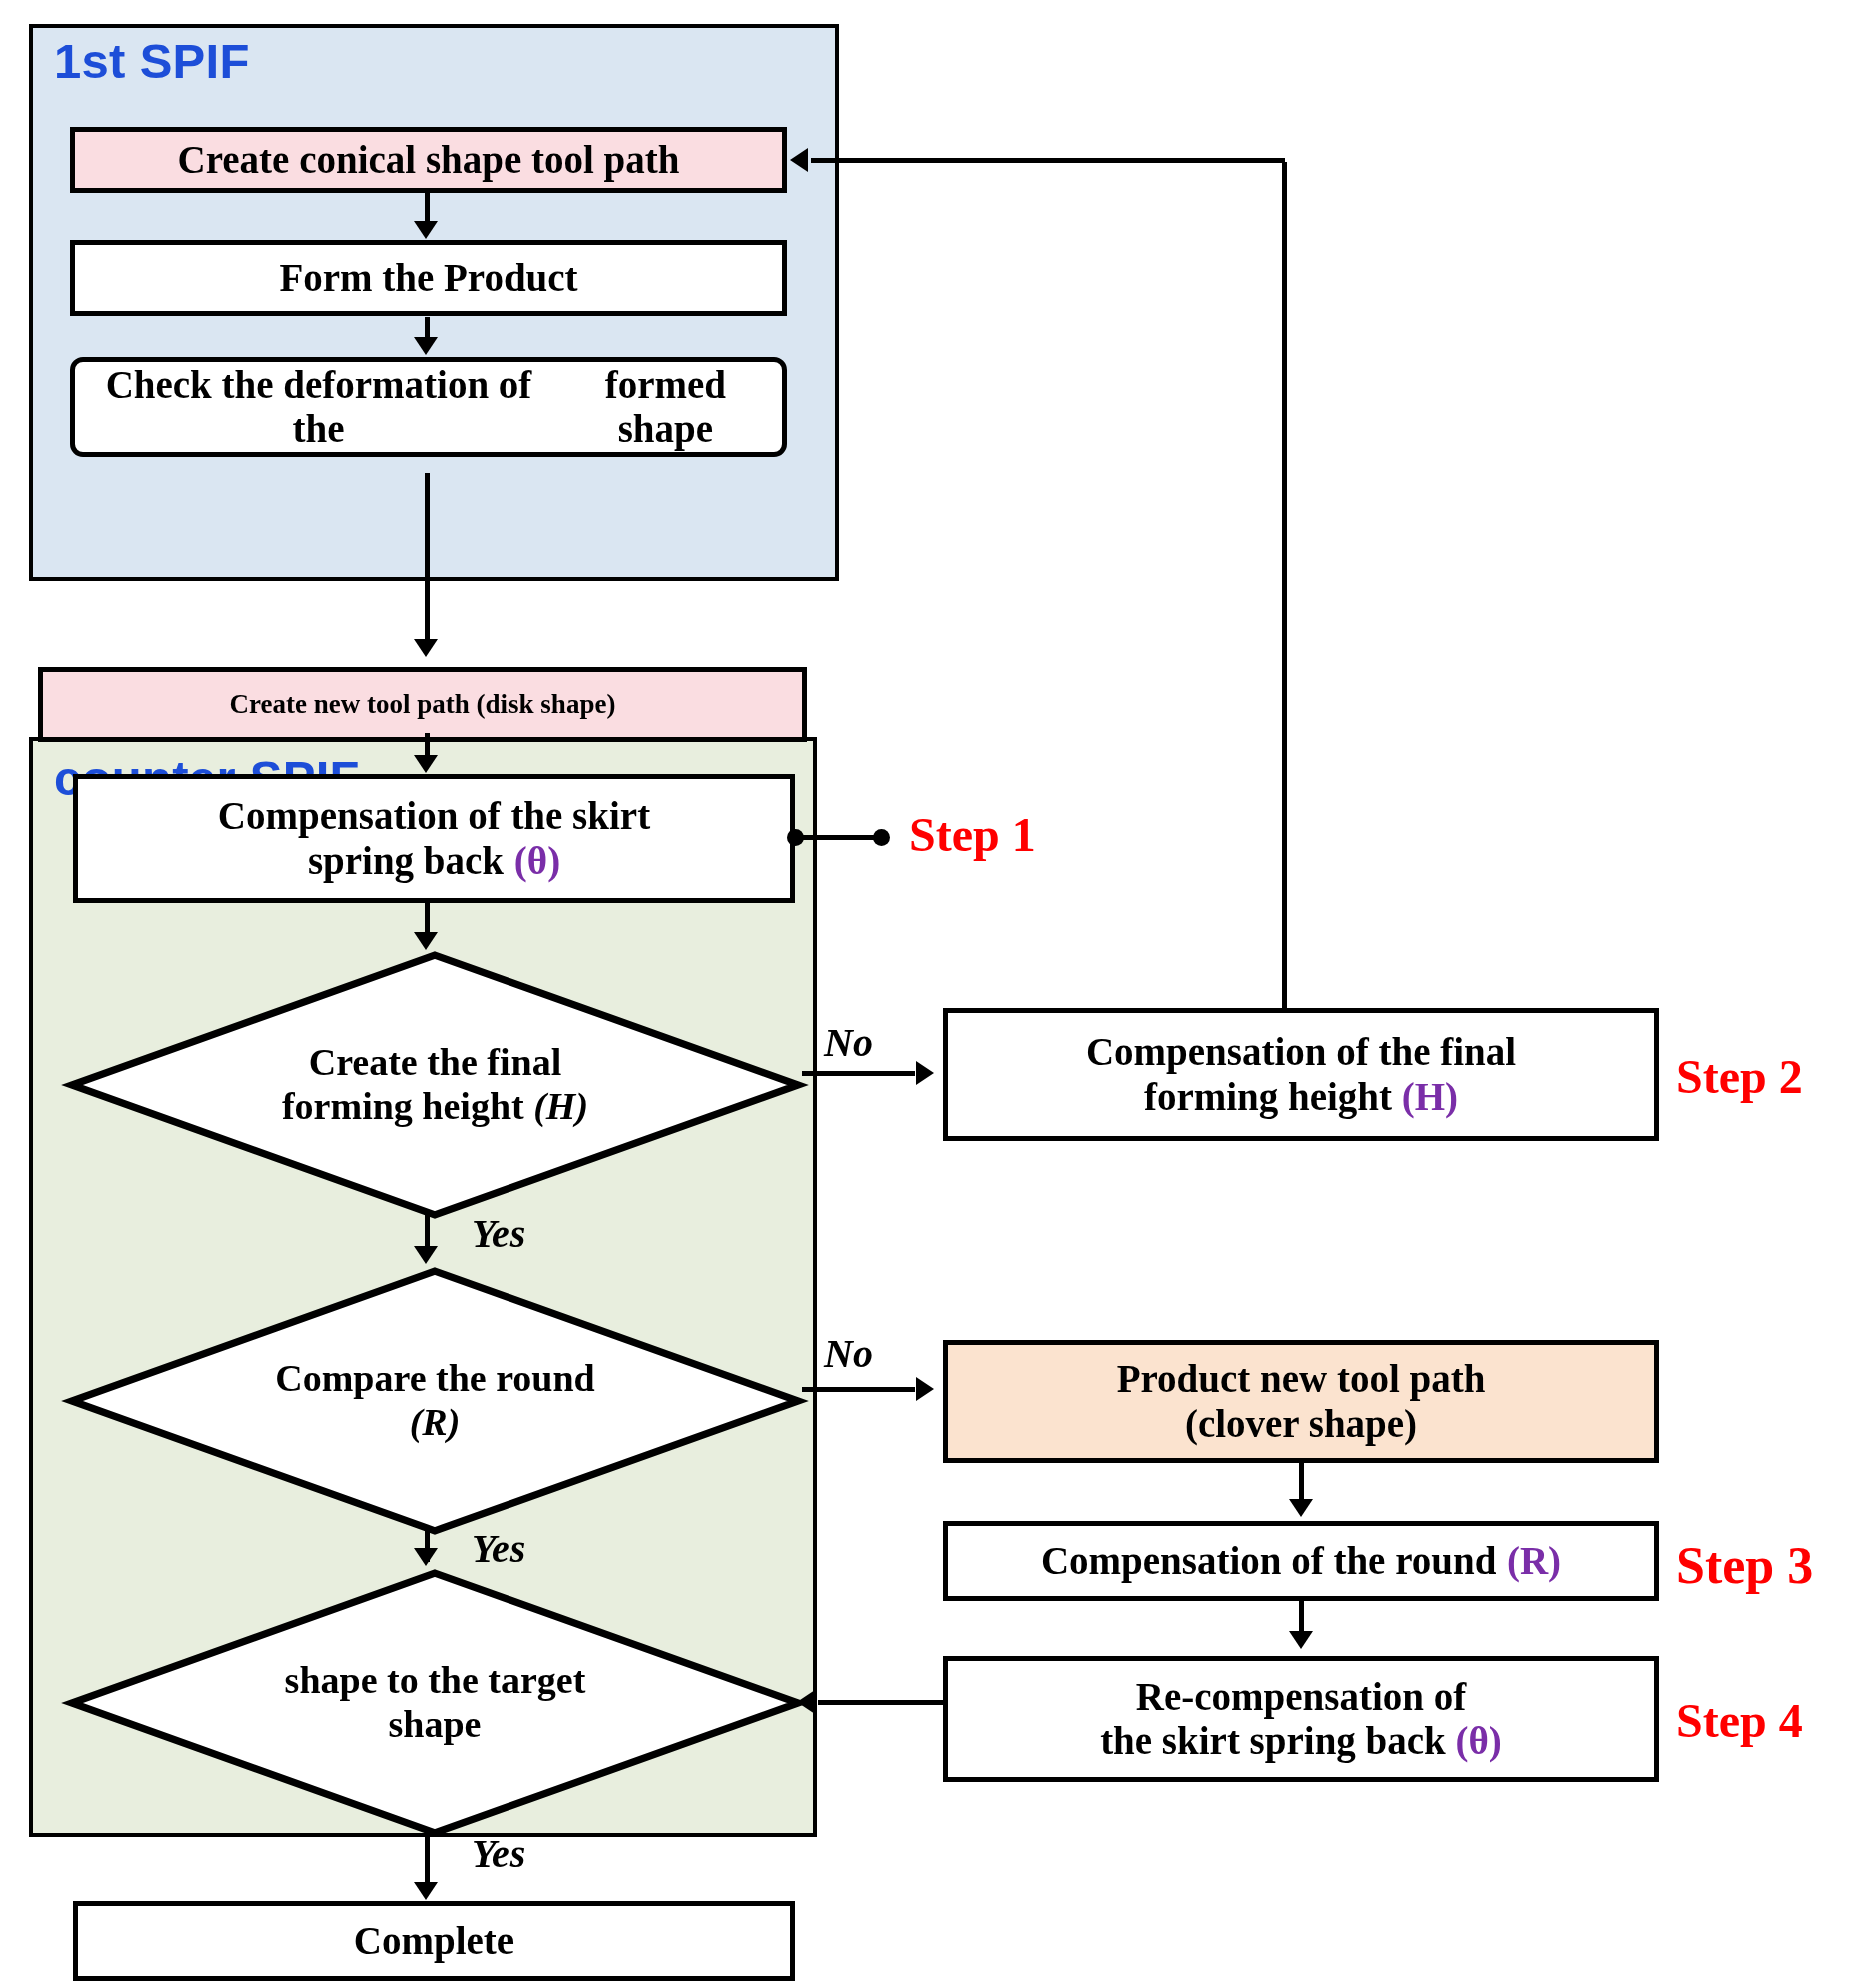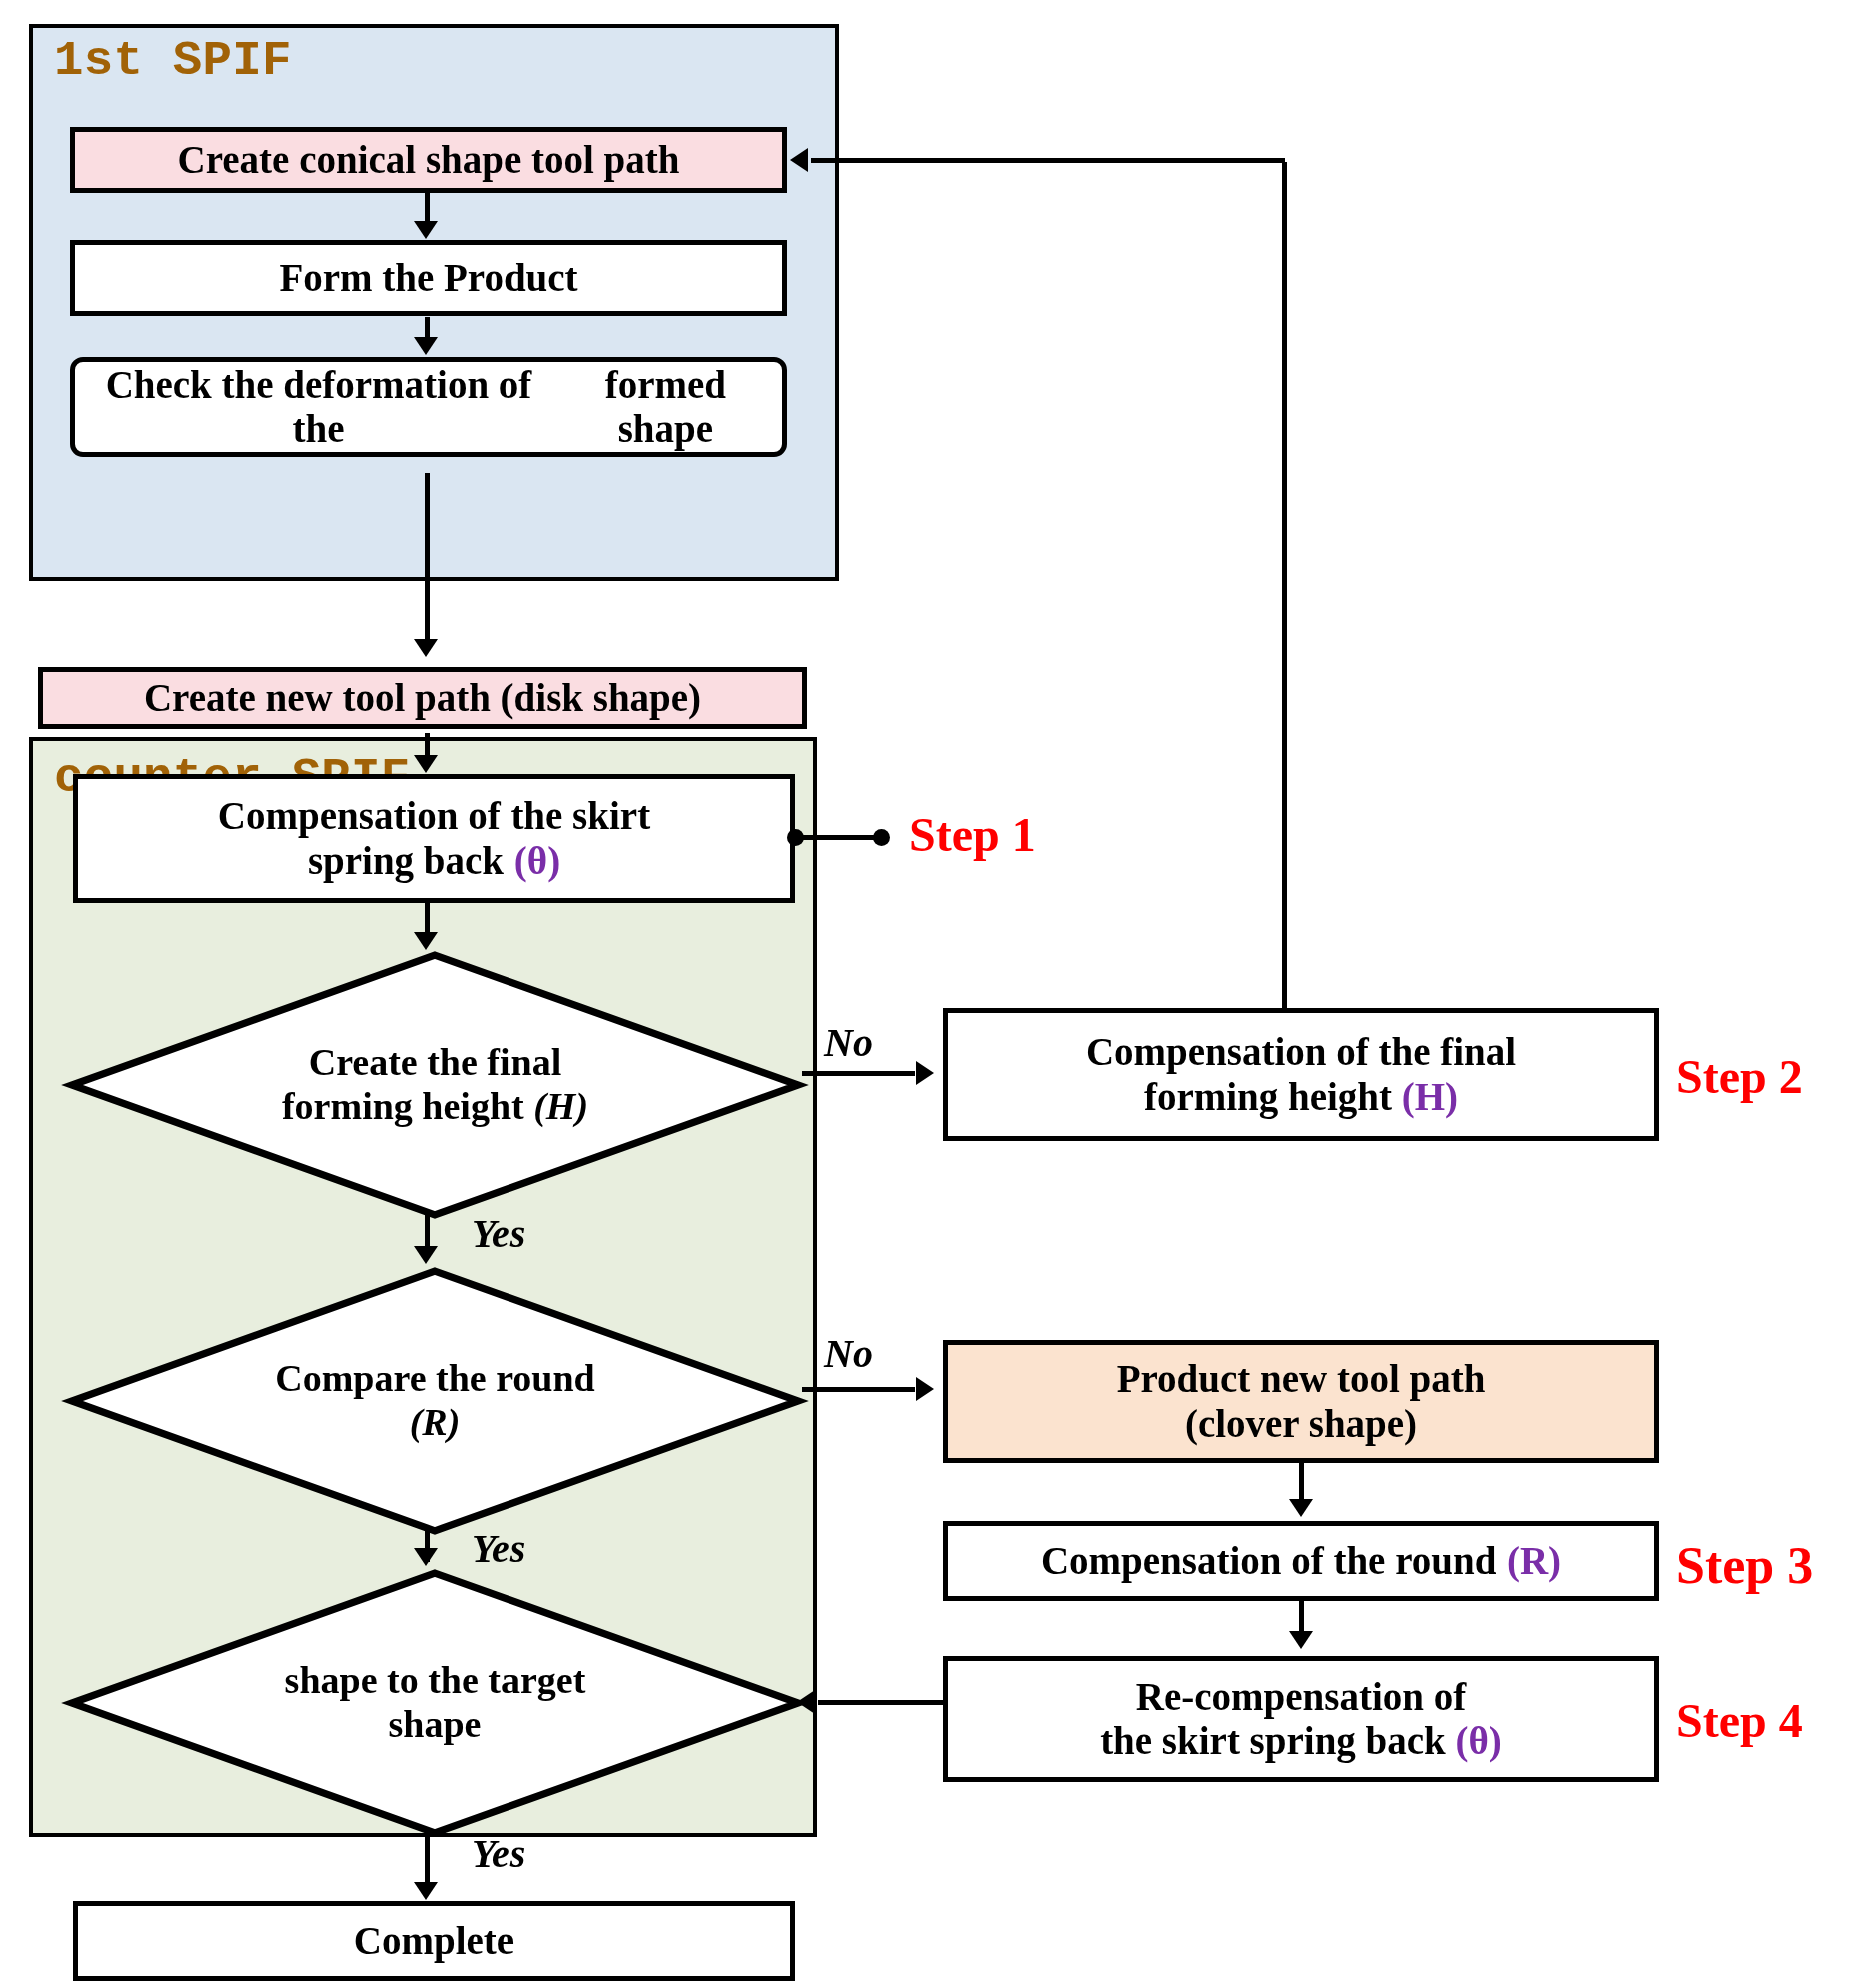--- a/index.html
+++ b/index.html
@@ -4,22 +4,22 @@
 <style>
   html,body{margin:0;padding:0;background:#ffffff;}
   body{font-family:"Liberation Serif", serif;}
   #canvas{position:relative;width:1854px;height:1985px;background:#ffffff;overflow:hidden;}
 
   
   .panel{position:absolute;border:4px solid #000;box-sizing:border-box;}
   #panel-first{left:29px;top:24px;width:810px;height:557px;background:#dae6f2;}
   #panel-counter{left:29px;top:737px;width:788px;height:1100px;background:#e8eede;}
 
-  .panel-title{position:absolute;color:#a16207;font-weight:bold;
-               font-family:Liberation Mono, monospace;letter-spacing:0.3px;white-space:nowrap;}
+  .panel-title{position:absolute;color:#1d4ed8;font-weight:bold;
+               font-family:Liberation Sans, sans-serif;letter-spacing:0.3px;white-space:nowrap;}
   #title-first{left:54px;top:33px;font-size:49px;}
   #title-counter{left:54px;top:750px;font-size:49px;}
 
   
   .node{position:absolute;box-sizing:border-box;border:5.3px solid #000;background:#ffffff;
         display:flex;align-items:center;justify-content:center;text-align:center;
         font-family:"Liberation Serif", serif;font-weight:bold;color:#000;
         line-height:1.13;padding:0 6.6px;}
   .node.pink{background:#fadde1;}
   .node.peach{background:#fbe3cf;}
@@ -66,21 +66,21 @@
 
   <div class="node" style="left:70px;top:240px;width:717px;height:76px;font-size:39px;">
     <span>Form the Product</span>
   </div>
 
   <div class="node" style="left:70px;top:357px;width:717px;height:100px;font-size:39px;flex-direction:row;border-radius:13px;">
     <span>Check the deformation of the</span>
     <span>formed shape</span>
   </div>
 
-  <div class="node pink" style="left:38px;top:667px;width:769px;height:62px;font-size:39px;">
+  <div class="node pink" style="left:38px;top:667px;width:769px;height:75px;font-size:27px;">
     <span>Create new tool path (disk shape)</span>
   </div>
 
   <div class="node" style="left:73px;top:774px;width:722px;height:129px;font-size:39px;flex-direction:column;">
     <span>Compensation of the skirt</span>
     <span>
       <span>spring back</span>
       <span class="par">(θ)</span>
     </span>
   </div>

